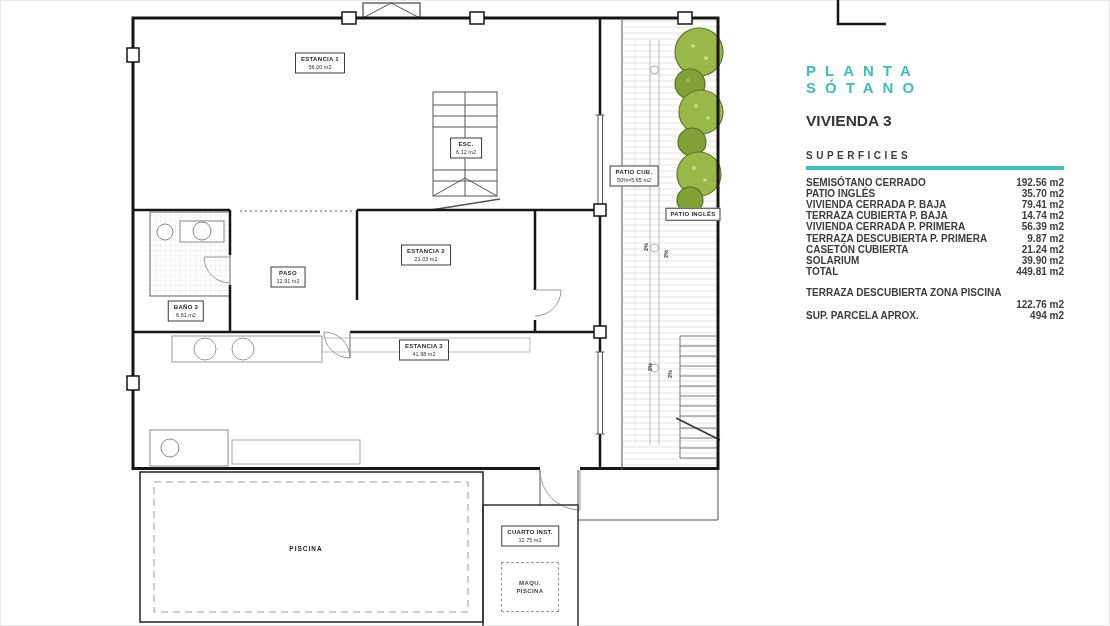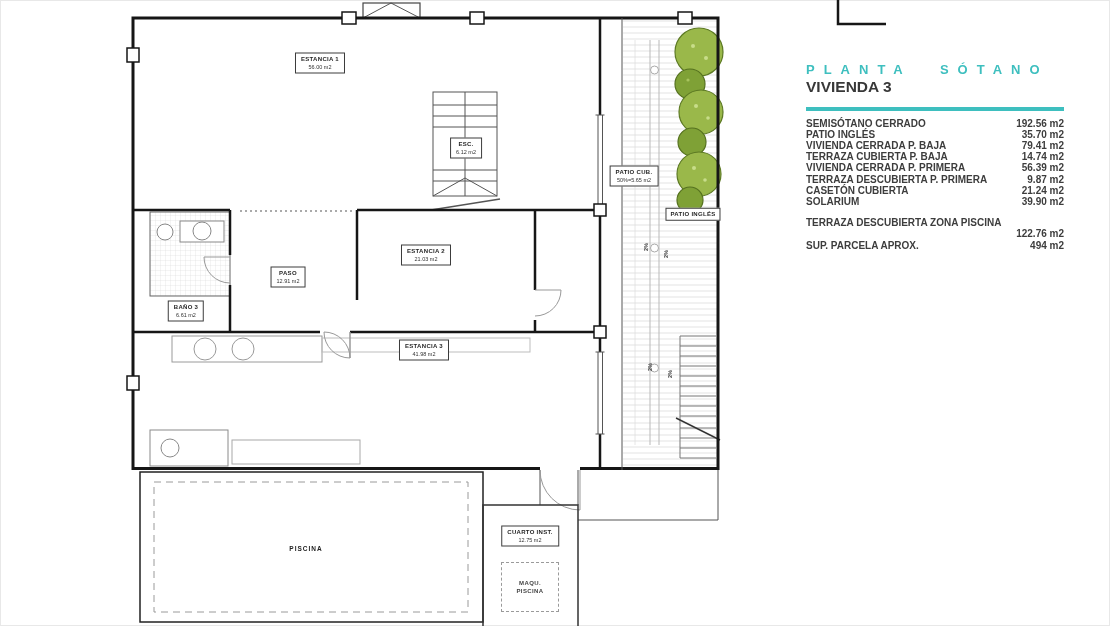--- a/index.html
+++ b/index.html
@@ -12,22 +12,22 @@
   .plabel .rname{font-weight:700;letter-spacing:.3px;}
   .plabel .rarea{font-size:5.5px;color:#333;}
   .freelabel{position:absolute;transform:translate(-50%,-50%);font-size:6.5px;letter-spacing:1px;
              color:#222;font-weight:700;z-index:5;white-space:nowrap;}
   .dashedbox{position:absolute;transform:translate(-50%,-50%);border:1px dashed #9a9a9a;background:#fff;
              font-size:6px;line-height:8px;color:#444;text-align:center;display:flex;flex-direction:column;
              justify-content:center;z-index:5;font-weight:700;letter-spacing:.4px;}
   .slope{position:absolute;font-size:5.5px;color:#444;transform:rotate(-90deg);z-index:4;font-weight:700;}
   
   .panel{position:absolute;left:806px;top:62px;width:258px;color:#3d3d3d;z-index:6;}
-  .plan-title{font-size:13px;font-weight:700;letter-spacing:9px;word-spacing:16px;margin-bottom:1px;}
-  .unit-title{font-size:15.5px;font-weight:700;color:#383838;margin-bottom:11px;}
+  .plan-title{font-size:15px;font-weight:700;letter-spacing:9px;word-spacing:16px;margin-bottom:16px;}
+  .unit-title{font-size:15.5px;font-weight:700;color:#383838;margin-bottom:20px;}
   .section-title{font-size:10px;font-weight:700;letter-spacing:3.5px;margin-bottom:5px;}
   .rule{height:3.5px;width:100%;margin-bottom:7px;}
   .trow{display:flex;justify-content:space-between;font-size:10px;font-weight:700;line-height:11.2px;}
   .trow .tv{text-align:right;}
   .tv.u{}
   .gap{margin-top:10px;flex-direction:column;}
 </style>
 </head>
 <body>
 
@@ -214,20 +214,21 @@
   </div>
 
   <div class="slope" style="left:642px;top:244px;">2%</div>
   <div class="slope" style="left:662px;top:251px;">2%</div>
   <div class="slope" style="left:646px;top:364px;">2%</div>
   <div class="slope" style="left:666px;top:371px;">2%</div>
 
   <div class="panel">
     <div class="plan-title" style="color:#3ebfbf;">PLANTA SÓTANO</div>
     <div class="unit-title">VIVIENDA 3</div>
+    <div class="section-title">SUPERFICIES</div>
     <div class="rule" style="background:#3ebfbf;"></div>
 
     <div class="table">
       <div class="trow">
           <span class="tl">SEMISÓTANO CERRADO</span>
           <span class="tv">192.56 m2</span>
         </div>
       <div class="trow">
           <span class="tl">PATIO INGLÉS</span>
           <span class="tv">35.70 m2</span>
@@ -248,20 +249,24 @@
           <span class="tl">TERRAZA DESCUBIERTA P. PRIMERA</span>
           <span class="tv">9.87 m2</span>
         </div>
       <div class="trow">
           <span class="tl">CASETÓN CUBIERTA</span>
           <span class="tv">21.24 m2</span>
         </div>
       <div class="trow">
           <span class="tl">SOLARIUM</span>
           <span class="tv u">39.90 m2</span>
+        </div>
+      <div class="trow">
+          <span class="tl">TOTAL</span>
+          <span class="tv">449.81 m2</span>
         </div>
 
       <div class="trow gap">
           <span class="tl">TERRAZA DESCUBIERTA  ZONA PISCINA</span>
           <span class="tv">122.76 m2</span>
         </div>
       <div class="trow">
           <span class="tl">SUP. PARCELA APROX.</span>
           <span class="tv">494 m2</span>
         </div>

